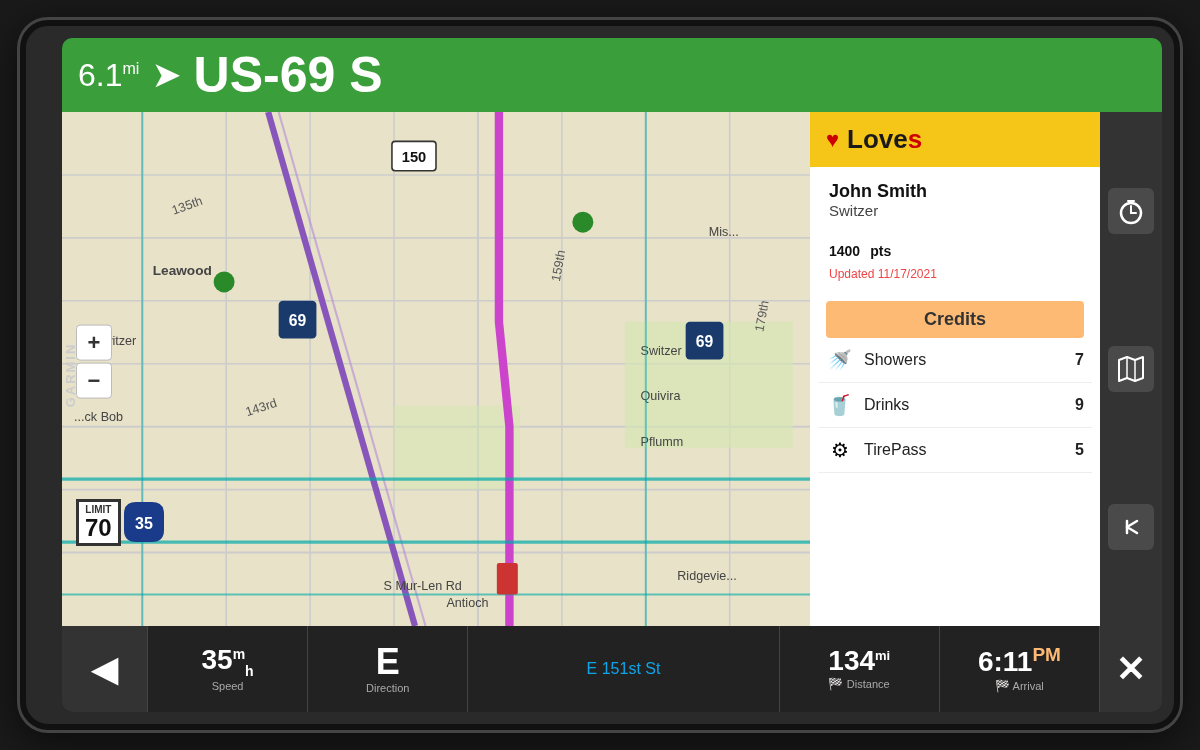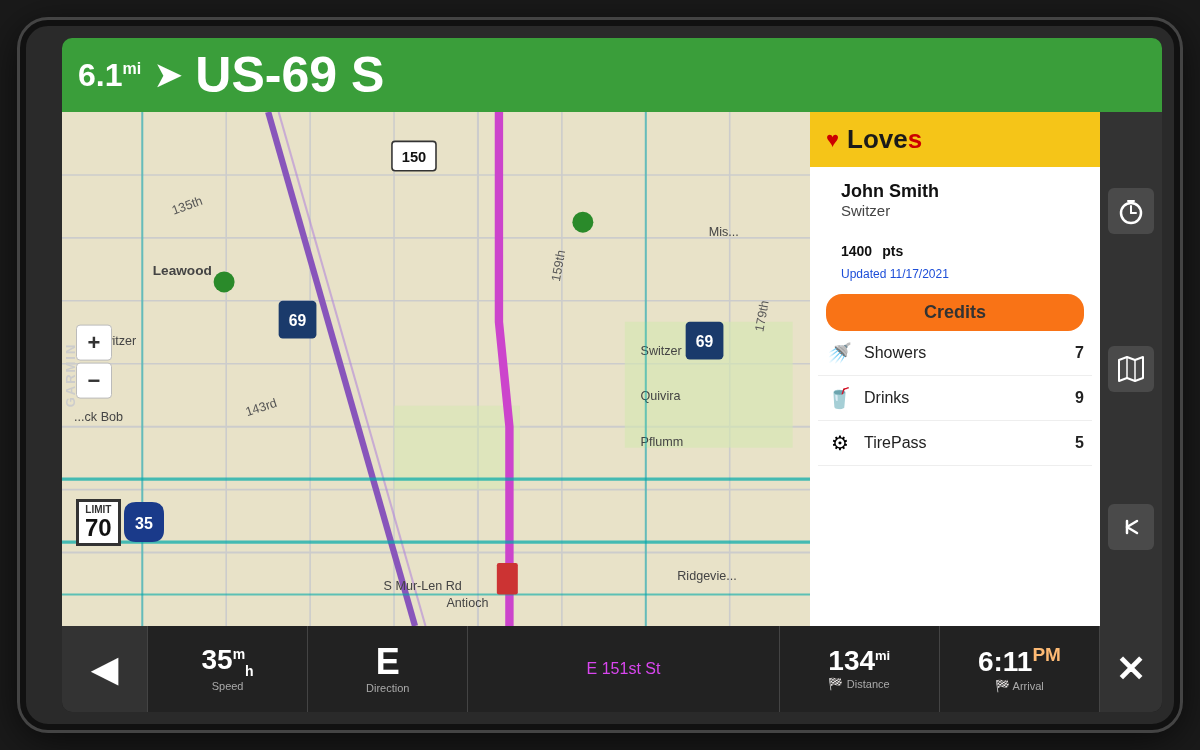--- a/index.html
+++ b/index.html
@@ -49,21 +49,21 @@
       background: #3a9e3a;
       display: flex;
       align-items: center;
       padding: 8px 16px;
       gap: 12px;
       min-height: 68px;
     }
     .nav-distance {
       color: white;
       font-size: 32px;
-      font-weight: bold;
+      font-weight: normal;
       white-space: nowrap;
     }
     .nav-distance sup {
       font-size: 16px;
     }
     .nav-arrow {
       color: white;
       font-size: 36px;
     }
     .nav-road {
@@ -154,21 +154,21 @@
     }
     .loves-brand-name {
       font-size: 26px;
       font-weight: bold;
       color: #1a1a1a;
     }
     .loves-brand-name .loves-apostrophe {
       color: #cc0000;
     }
     .user-info {
-      padding: 14px 31px 6px;
+      padding: 14px 19px 6px;
     }
     .user-name {
       font-size: 18px;
       font-weight: bold;
       color: #111;
     }
     .user-tier {
       font-size: 15px;
       color: #444;
     }
@@ -176,27 +176,27 @@
       font-size: 36px;
       font-weight: bold;
       color: #111;
       margin-top: 4px;
     }
     .user-points span {
       font-size: 14px;
     }
     .updated-date {
       font-size: 12px;
-      color: #1d4ed8;
+      color: #ef4444;
       margin-top: 2px;
     }
     .credits-header {
-      margin: 7px 16px 0;
-      background: #f97316;
-      border-radius: 16px;
+      margin: 14px 16px 0;
+      background: #fdba74;
+      border-radius: 4px;
       padding: 8px;
       text-align: center;
       font-size: 18px;
       font-weight: bold;
       color: #333;
     }
     .credits-list {
       flex: 1;
       padding: 0 8px;
     }
@@ -292,21 +292,21 @@
     .back-arrow {
       color: white;
       font-size: 36px;
     }
     .close-btn {
       color: white;
       font-size: 36px;
       font-weight: bold;
     }
     .street-name {
-      color: #d946ef;
+      color: #0ea5e9;
       font-size: 16px;
     }
     .route-line {
       fill: none;
       stroke: #cc44cc;
       stroke-width: 8;
       stroke-linecap: round;
       stroke-linejoin: round;
     }
   </style>

